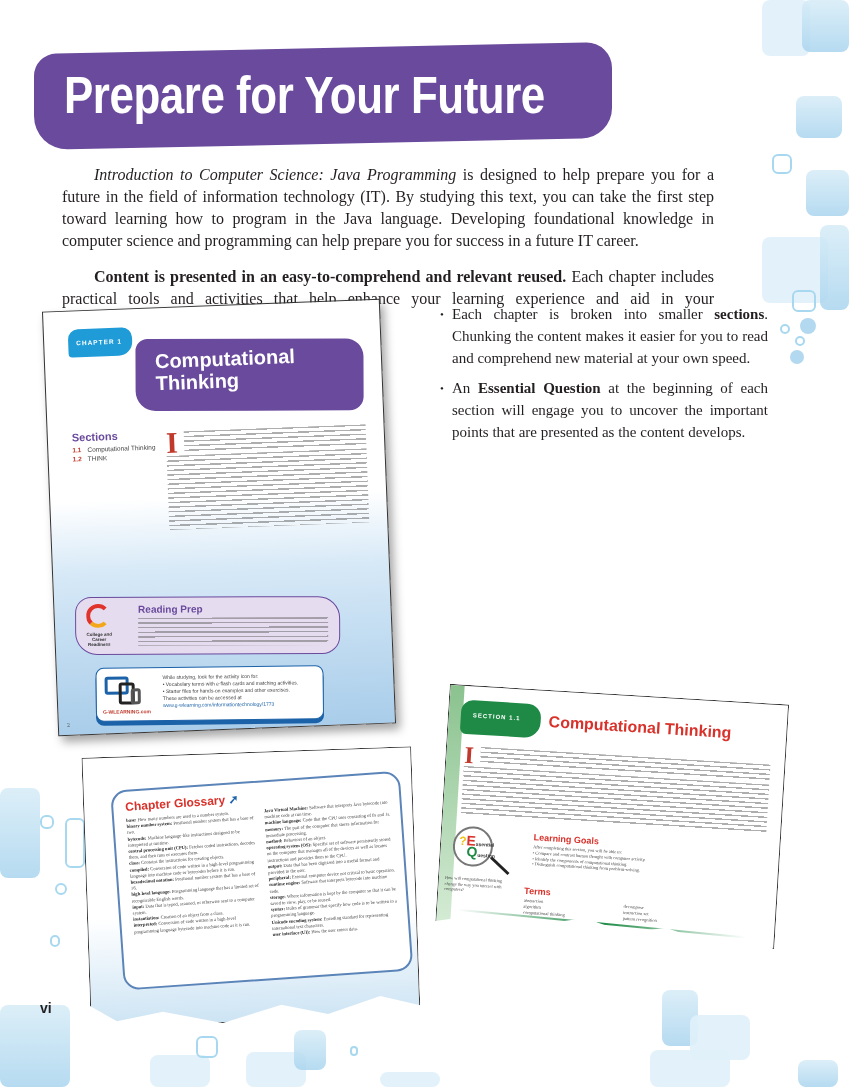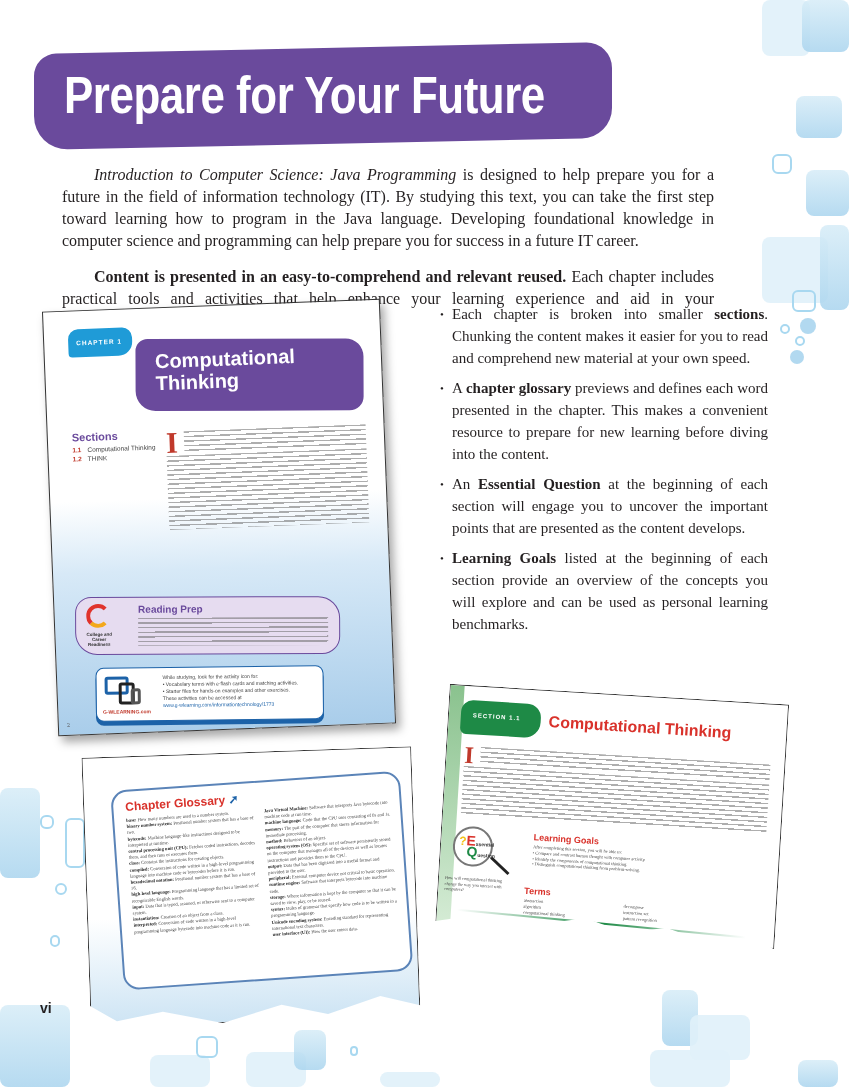--- a/index.html
+++ b/index.html
@@ -139,23 +139,21 @@
 <div class="banner"></div>
 <h1 class="banner-title">Prepare for Your Future</h1>
 
 <div class="intro">
   <p><em>Introduction to Computer Science: Java Programming</em><span> is designed to help prepare you for a future in the field of information technology (IT). By studying this text, you can take the first step toward learning how to program in the Java language. Developing foundational knowledge in computer science and programming can help prepare you for success in a future IT career.</span></p>
   <p><b>Content is presented in an easy-to-comprehend and relevant reused.</b><span> Each chapter includes practical tools and activities that help enhance your learning experience and aid in your comprehension of the material.</span></p>
 </div>
 
 <ul class="bullets">
   <li><span>Each chapter is broken into smaller </span><b>sections</b><span>. Chunking the content makes it easier for you to read and comprehend new material at your own speed.</span></li>
-  <li><span>A </span><b>chapter glossary</b><span> previews and defines each word presented in the chapter. This makes a convenient resource to prepare for new learning before diving into the content.</span></li>
   <li><span>An </span><b>Essential Question</b><span> at the beginning of each section will engage you to uncover the important points that are presented as the content develops.</span></li>
-  <li><span></span><b>Learning Goals</b><span> listed at the beginning of each section provide an overview of the concepts you will explore and can be used as personal learning benchmarks.</span></li>
 </ul>
 
 <div class="thumb thumb1">
   <div class="chap-tag">CHAPTER 1</div>
   <div class="chap-band"></div>
   <div class="chap-title">
     <div>Computational</div>
     <div>Thinking</div>
   </div>
   <div class="sections-head">Sections</div>

